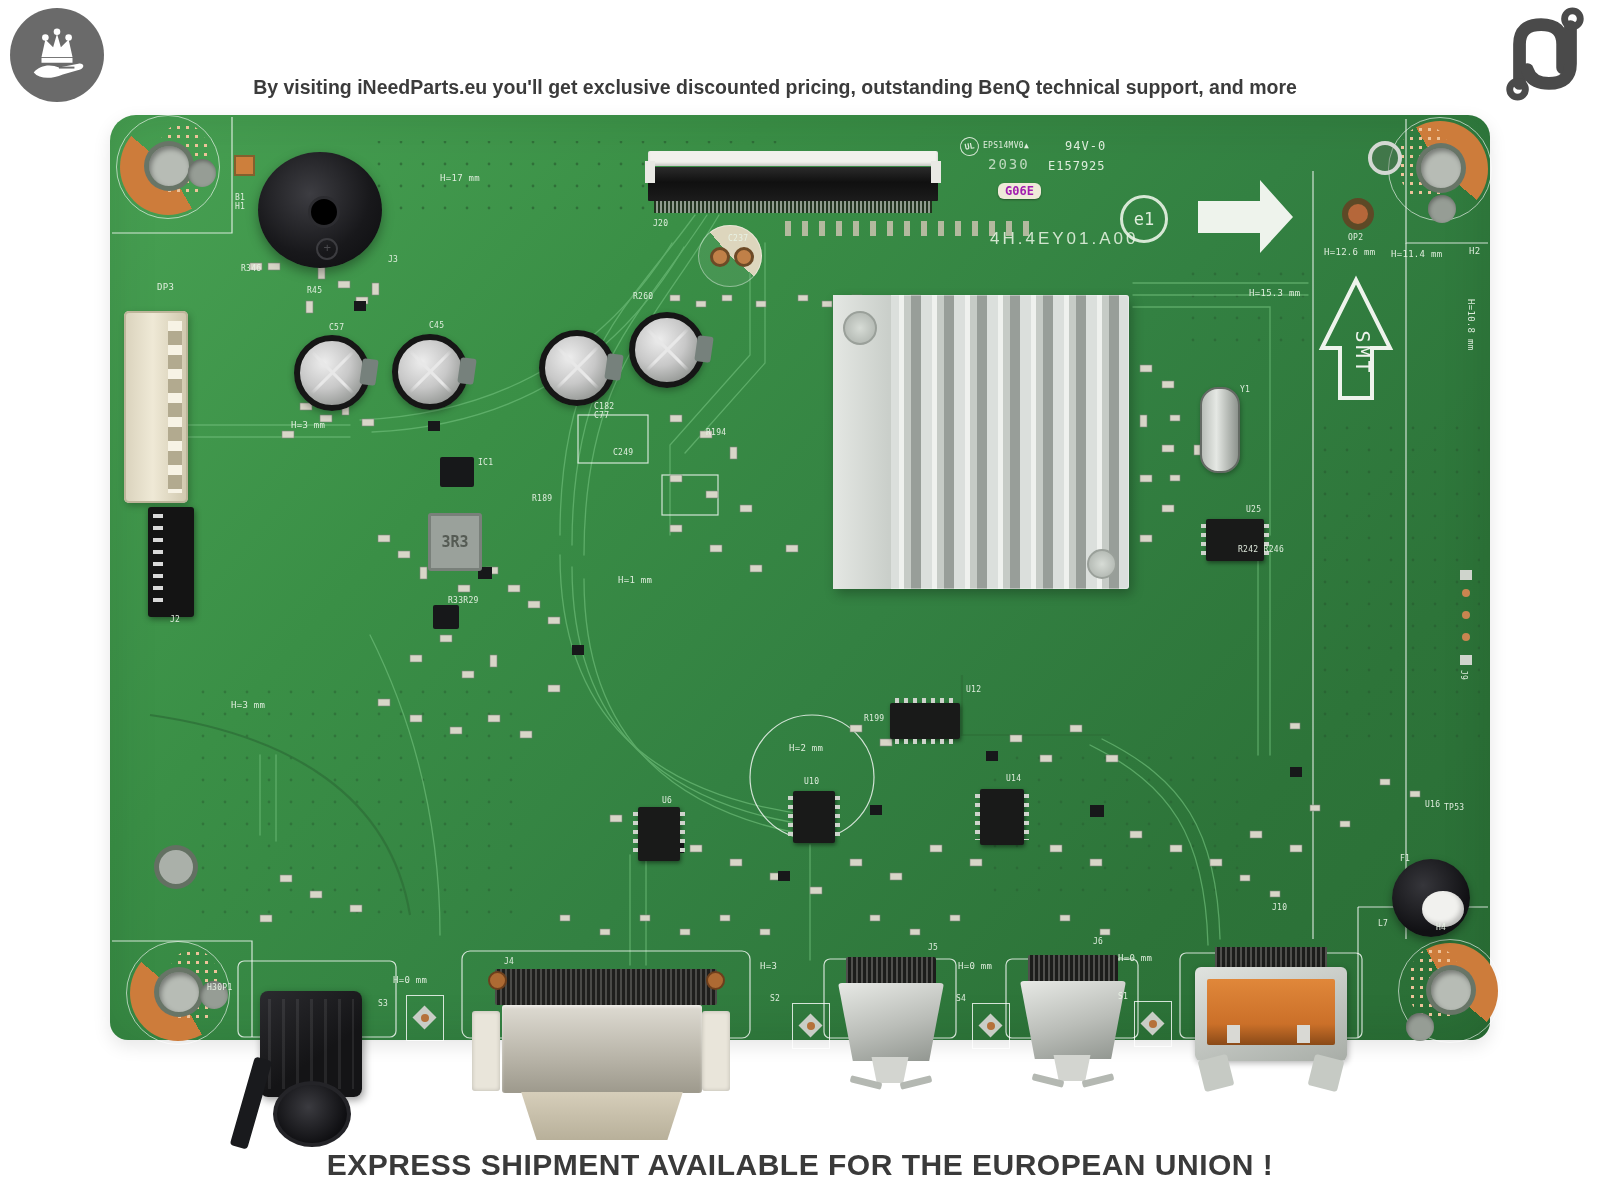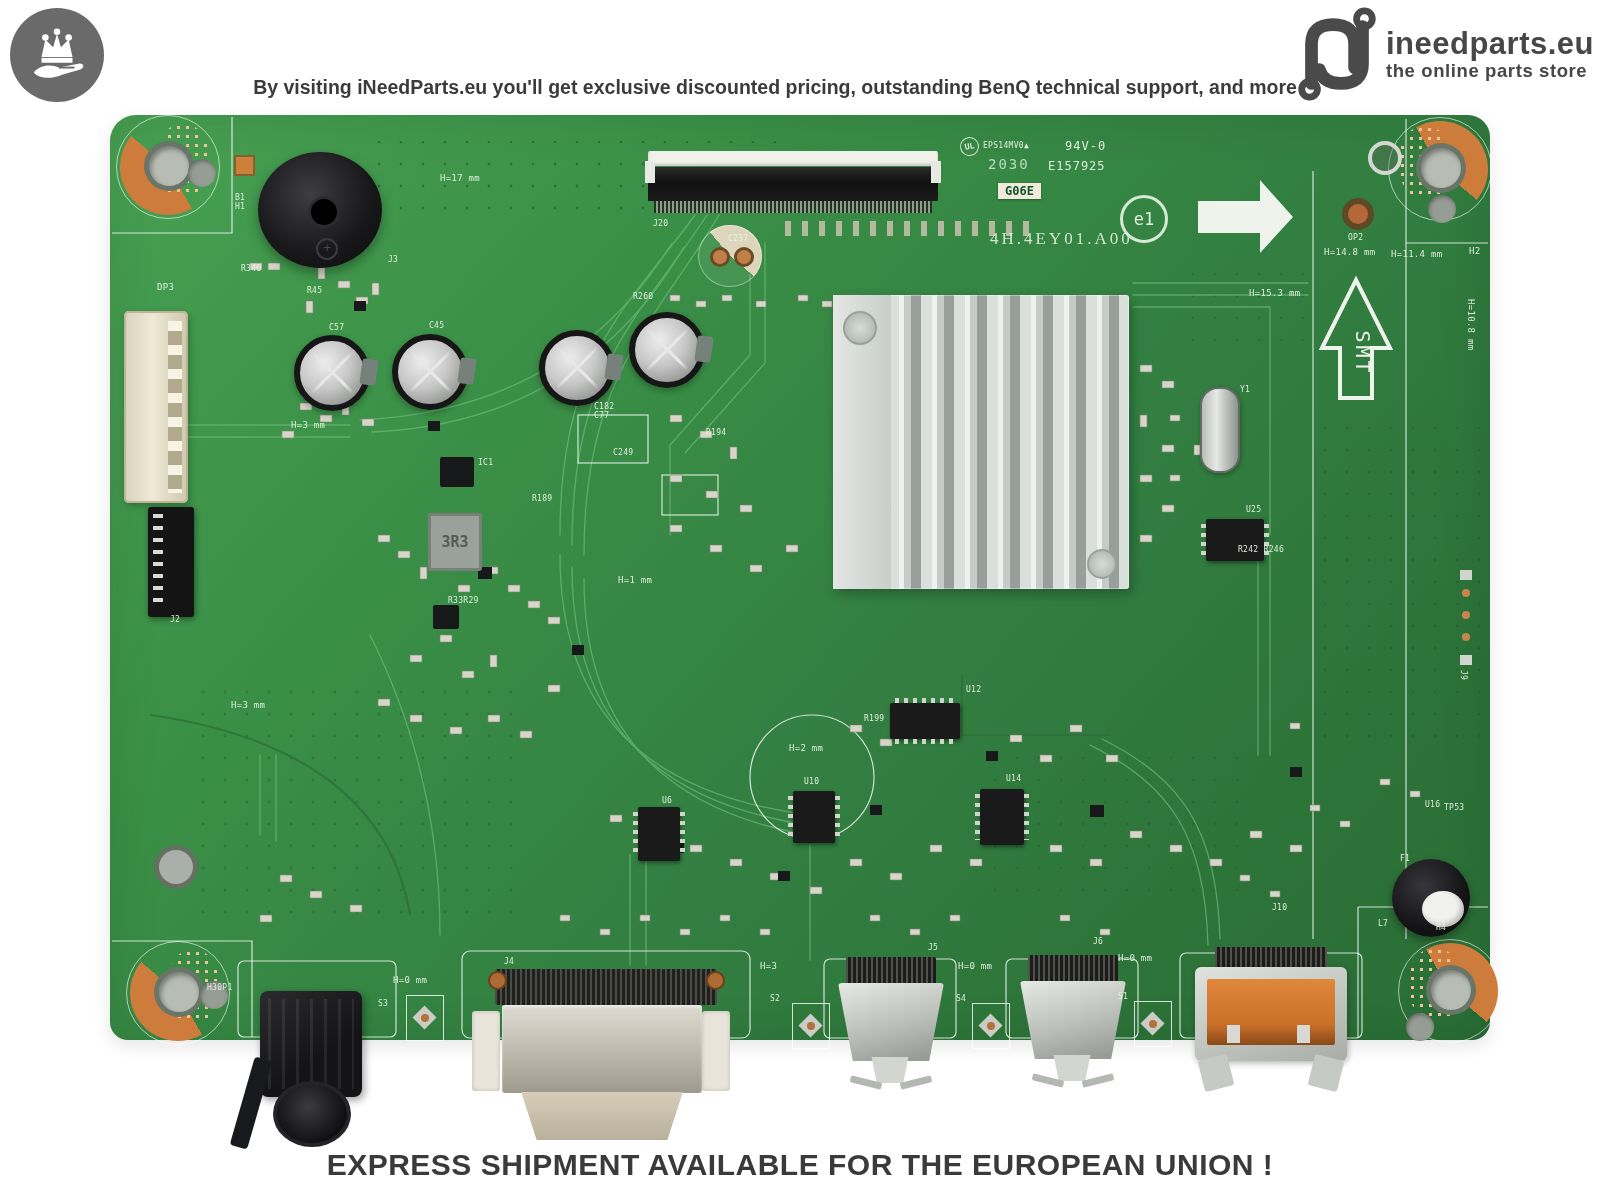--- a/index.html
+++ b/index.html
@@ -16,22 +16,22 @@
   .board{position:absolute;left:110px;top:115px;width:1380px;height:925px;border-radius:26px 22px 18px 18px;
     background:linear-gradient(132deg,#48a153 0%,#3a8f46 30%,#338142 55%,#2d7439 80%,#2a6e36 100%);
     box-shadow:inset 0 0 50px rgba(0,35,0,.14),0 6px 18px rgba(0,0,0,.10)}
   .board svg.deco{position:absolute;left:0;top:0;z-index:1}
   .board>div,.board>span{z-index:2}
   .sk{position:absolute;font-family:"DejaVu Sans Mono",monospace;font-size:9px;color:rgba(233,243,229,.94);letter-spacing:.3px;white-space:pre;z-index:3}
   .sk.t8{font-size:8px}
   .sk.b12{font-size:12px;letter-spacing:1px}
   .sk.dm{font-size:14px;letter-spacing:2px;opacity:.8}
   .sk.v{writing-mode:vertical-rl}
-  .pn{position:absolute;left:880px;top:114px;font-family:Liberation Serif, serif;font-size:17px;letter-spacing:3px;color:rgba(222,238,218,.92);z-index:3}
-  .sticker{position:absolute;left:888px;top:68px;padding:1px 7px;background:#efead9;color:#14532d;font:bold 12px "DejaVu Sans Mono",monospace;border-radius:0;box-shadow:0 1px 2px rgba(0,0,0,.35);z-index:3}
+  .pn{position:absolute;left:880px;top:114px;font-family:Liberation Sans, sans-serif;font-size:17px;letter-spacing:3px;color:rgba(222,238,218,.92);z-index:3}
+  .sticker{position:absolute;left:888px;top:68px;padding:1px 7px;background:#efead9;color:#a21caf;font:bold 12px "DejaVu Sans Mono",monospace;border-radius:6px;box-shadow:0 1px 2px rgba(0,0,0,.35);z-index:3}
   .emark{position:absolute;left:1010px;top:80px;width:42px;height:42px;border:3px solid rgba(233,243,229,.9);border-radius:50%;color:rgba(233,243,229,.95);font:17px "DejaVu Sans Mono",monospace;display:flex;align-items:center;justify-content:center;z-index:3}
   .ulmark{position:absolute;left:850px;top:22px;width:17px;height:17px;border:1.5px solid rgba(233,243,229,.9);border-radius:50%;color:rgba(233,243,229,.95);font:bold 8px "DejaVu Sans Mono",monospace;display:flex;align-items:center;justify-content:center;transform:rotate(-10deg);z-index:3}
   
   .mnt{position:absolute;width:104px;height:104px}
   .mnt .ring{position:absolute;inset:0;border:1px solid rgba(255,255,255,.6);border-radius:50%}
   .mnt .cres{position:absolute;inset:4px;border-radius:50%;background:conic-gradient(from 150deg,#cd7c3b 0 160deg,transparent 160deg)}
   .mnt.flip .cres{transform:rotate(180deg)}
   .mnt .dots{position:absolute;right:10%;top:8%;width:52%;height:72%;border-radius:50%;background:radial-gradient(#eec39a 1.6px,transparent 1.9px) 0 0/9px 9px}
   .mnt.flip .dots{left:10%;right:auto}
   .mnt .h1{position:absolute;left:28px;top:26px;width:40px;height:40px;background:#b7bcb5;border:5px solid rgba(25,45,25,.5);border-radius:50%;box-shadow:inset 2px 3px 5px rgba(0,0,0,.35)}
@@ -122,24 +122,20 @@
 <div class="tagline">By visiting iNeedParts.eu you'll get exclusive discounted pricing, outstanding BenQ technical support, and more</div>
 <div class="brandlogo">
   <svg width="98" height="100" viewBox="0 0 100 100">
     <g stroke="#4a4a4a" stroke-width="13" fill="none" stroke-linecap="round">
       <path d="M24,80 L24,40 Q24,20 46,20 Q68,20 68,40 L68,64"></path>
       <path d="M76,22 L76,60 Q76,80 54,80 Q36,80 32,66"></path>
     </g>
     <circle cx="22" cy="86" r="8" fill="none" stroke="#4a4a4a" stroke-width="7"></circle>
     <circle cx="78" cy="14" r="8" fill="none" stroke="#4a4a4a" stroke-width="7"></circle>
   </svg>
-  <div class="txt">
-    <div class="b1">ineedparts.eu</div>
-    <div class="b2">the online parts store</div>
-  </div>
 </div>
 
 <div class="board">
   <svg class="deco" width="1380" height="925">
     <defs>
       <pattern id="via" width="22" height="22" patternUnits="userSpaceOnUse">
           <circle cx="5" cy="5" r="1.4" fill="#24522b"></circle>
         </pattern>
     </defs>
     <rect x="260" y="26" width="420" height="80" fill="url(#via)" opacity=".55"></rect>
@@ -482,21 +478,21 @@
 
   <span class="sk" style="left:330px;top:58px">H=17 mm</span>
   <span class="sk t8" style="left:125px;top:78px">B1</span>
   <span class="sk t8" style="left:125px;top:87px">H1</span>
   <span class="sk t8" style="left:278px;top:140px">J3</span>
   <span class="sk t8" style="left:873px;top:26px">EPS14MV0▲</span>
   <span class="sk b12" style="left:955px;top:24px">94V-0</span>
   <span class="sk dm" style="left:878px;top:41px">2030</span>
   <span class="sk b12" style="left:938px;top:44px">E157925</span>
   <span class="sk t8" style="left:1238px;top:118px">OP2</span>
-  <span class="sk" style="left:1214px;top:132px">H=14.8 mm</span>
+  <span class="sk" style="left:1214px;top:132px">H=12.6 mm</span>
   <span class="sk" style="left:1281px;top:134px">H=11.4 mm</span>
   <span class="sk" style="left:1359px;top:131px">H2</span>
   <span class="sk" style="left:1139px;top:173px">H=15.3 mm</span>
   <span class="sk v" style="left:1356px;top:184px">H=10.8 mm</span>
   <span class="sk" style="left:47px;top:167px">DP3</span>
   <span class="sk" style="left:181px;top:305px">H=3 mm</span>
   <span class="sk t8" style="left:60px;top:500px">J2</span>
   <span class="sk" style="left:508px;top:460px">H=1 mm</span>
   <span class="sk" style="left:121px;top:585px">H=3 mm</span>
   <span class="sk" style="left:679px;top:628px">H=2 mm</span>

